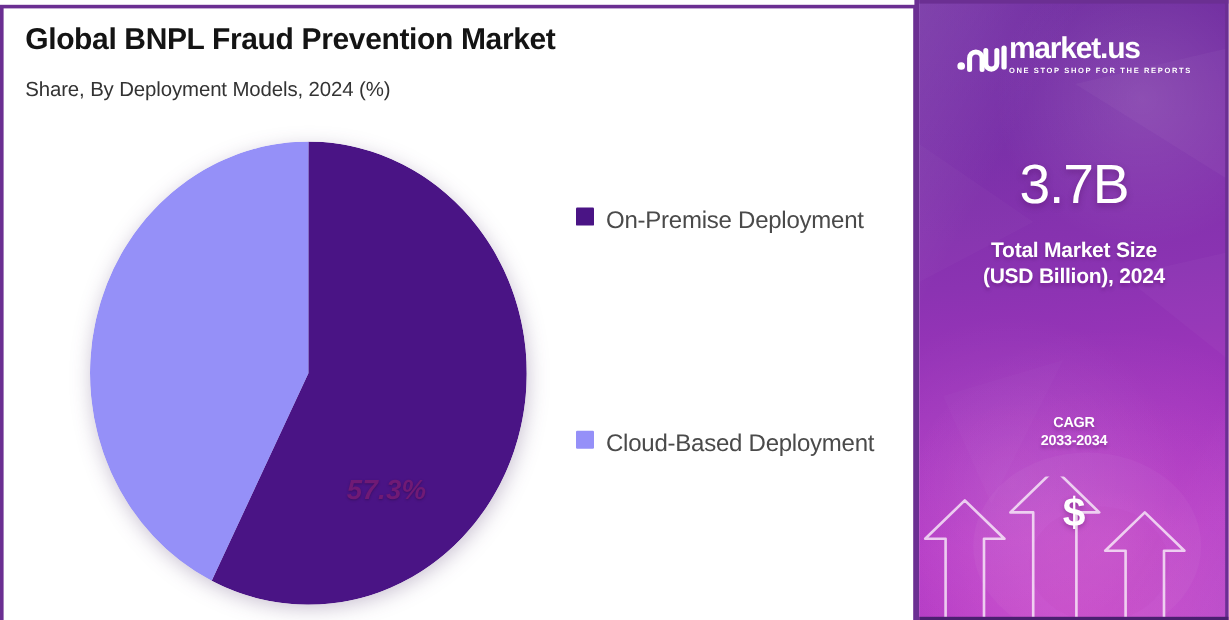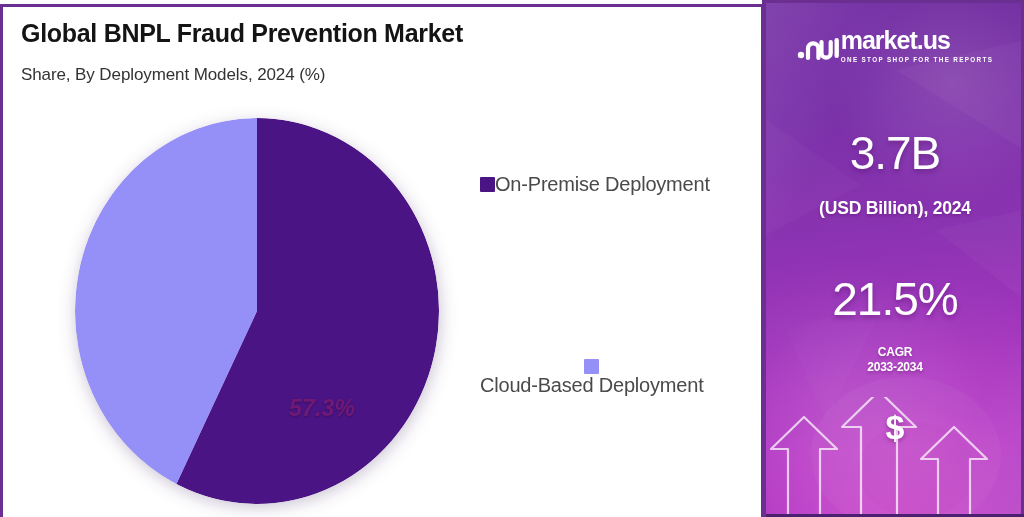--- a/index.html
+++ b/index.html
@@ -51,24 +51,24 @@
   .pie-svg{display:block;width:100%;height:100%;}
   .pie-label{
     position:absolute;left:222px;top:283px;
     font-size:23px;font-weight:bold;color:#701a75;
     font-style:italic;letter-spacing:0.2px;
     text-shadow:0 1px 2px rgba(0,0,0,0.25);
   }
 
   
   .legend-item{
-    position:absolute;display:flex;align-items:center;
+    position:absolute;display:flex;gap:10px;
   }
   .legend-item.one{left:477px;top:166px;}
-  .legend-item.two{left:477px;top:352px;flex-direction:column;}
+  .legend-item.two{left:477px;top:352px;}
   .swatch{
     width:15px;height:15px;flex:0 0 15px;border-radius:1px;
   }
   .legend-text{
     font-size:20px;color:#4a4a4a;white-space:nowrap;letter-spacing:-0.2px;
   }
 
   
   .right-panel{
     position:absolute;left:766px;top:0;width:258px;height:517px;
@@ -193,24 +193,24 @@
         <rect x="37.5" y="7" width="4.4" height="20" rx="2.2" fill="#ffffff"></rect>
       </svg>
       <span class="logo-text-wrap">
         <span class="logo-word">market.us</span>
         <span class="logo-tag">ONE STOP SHOP FOR THE REPORTS</span>
       </span>
     </div>
 
     <div class="stat-big s1-val">3.7B</div>
     <div class="stat-cap s1-cap">
+      <div>Total Market Size</div>
       <div>(USD Billion), 2024</div>
     </div>
 
-    <div class="stat-big s2-val">21.5%</div>
     <div class="stat-cap s2-cap small">
       <div>CAGR</div>
       <div>2033-2034</div>
     </div>
 
     <div class="dollar">$</div>
 
     <svg class="arrows" viewBox="0 0 258 120" preserveAspectRatio="none">
       <g fill="none" stroke="rgba(255,255,255,0.72)" stroke-width="2.2" stroke-linejoin="round">
         <path d="M22 120 L22 52 L5 52 L38 20 L71 52 L54 52 L54 120"></path>

